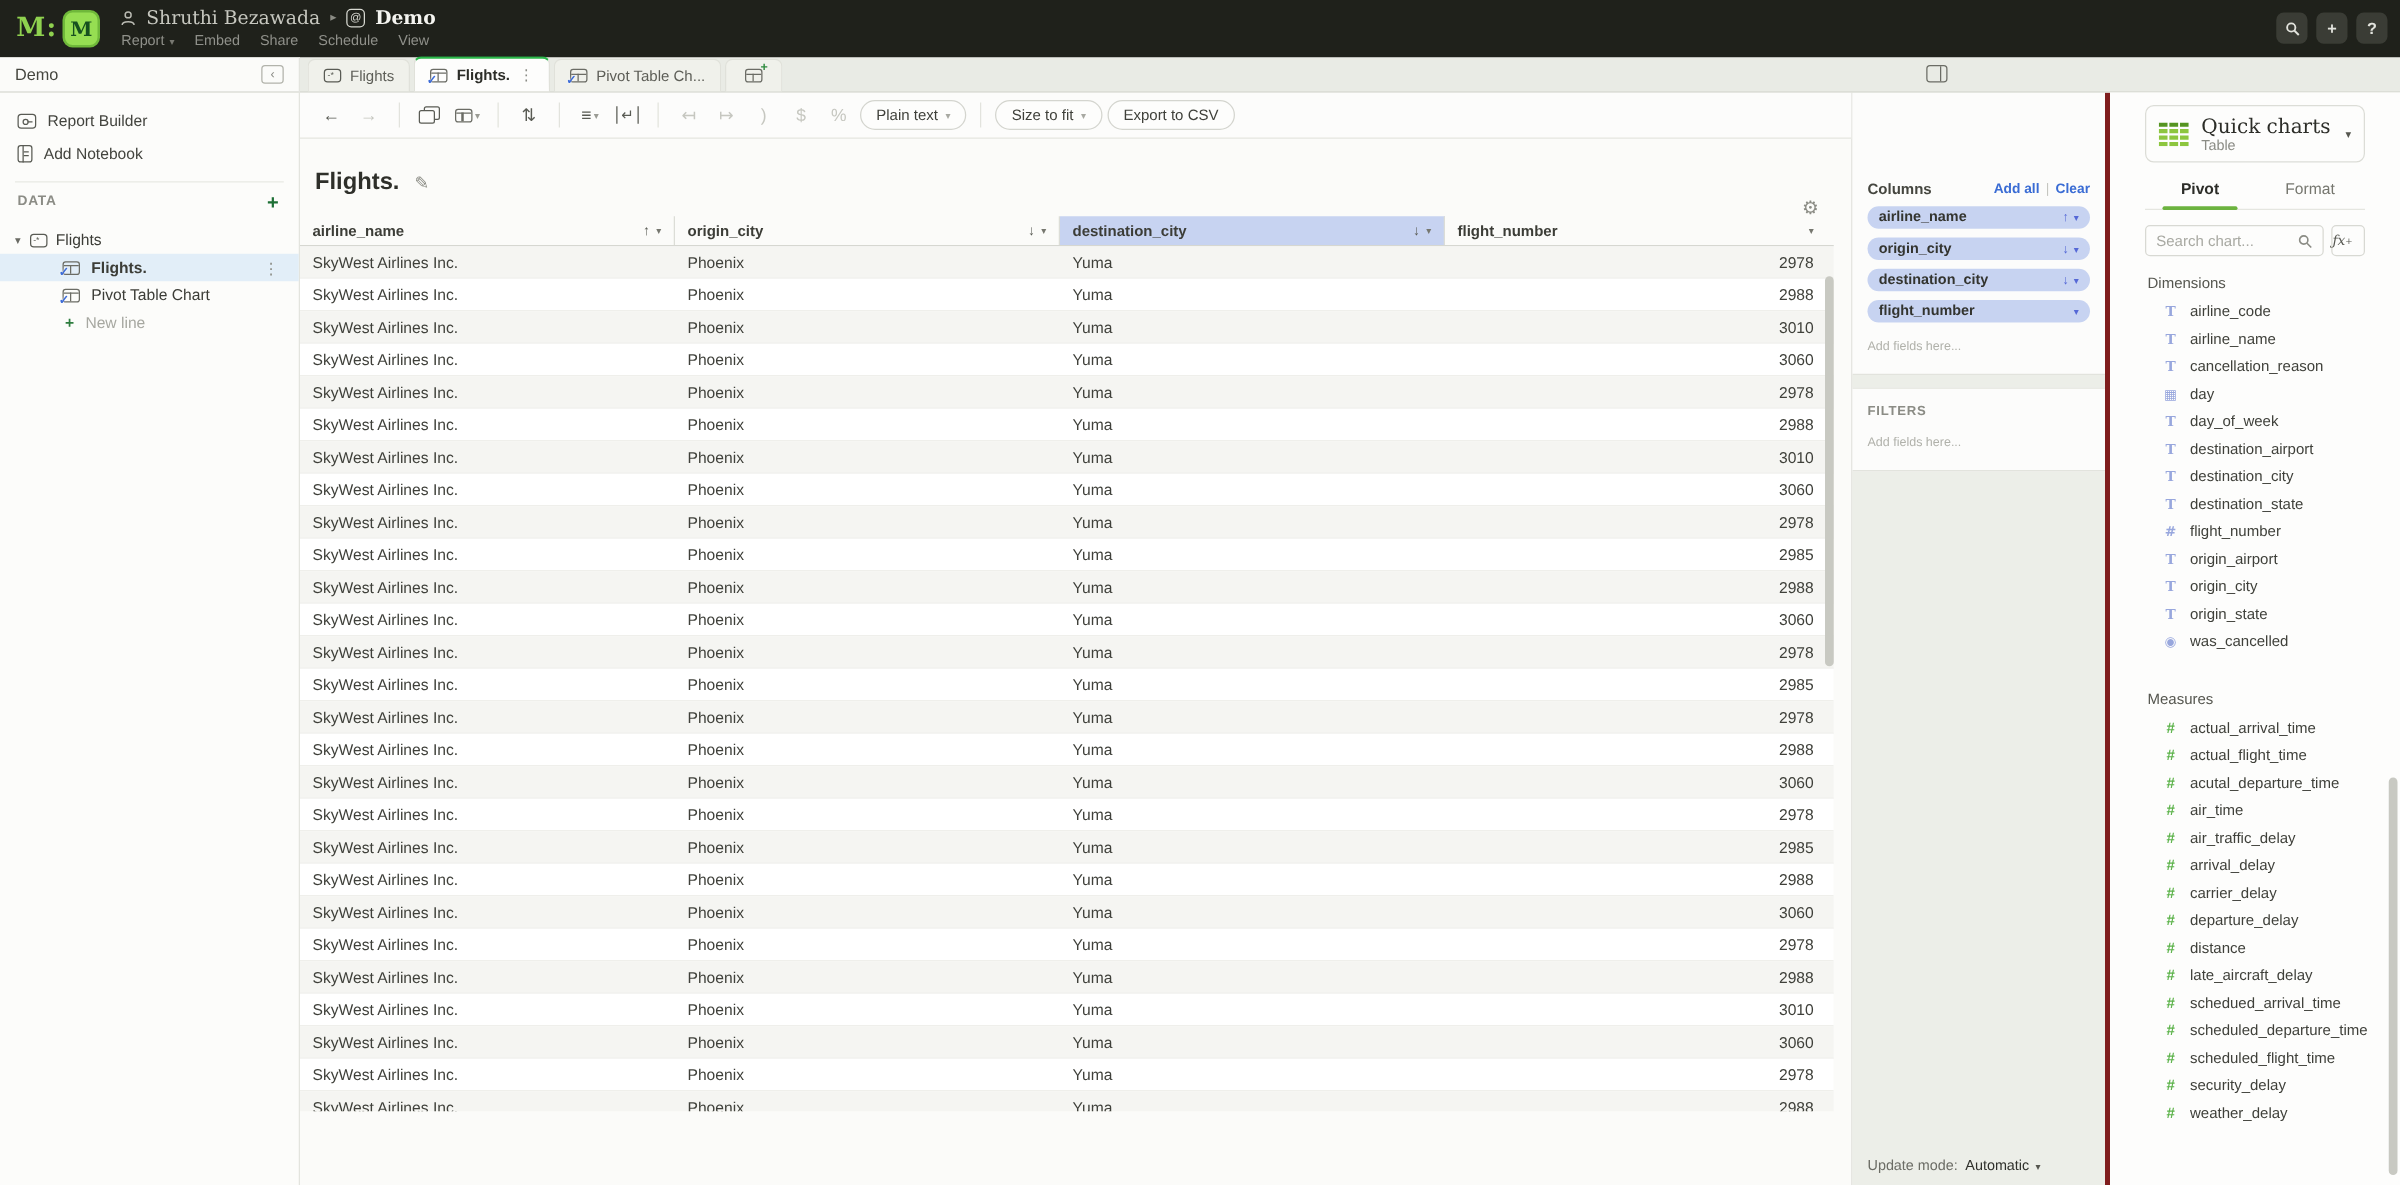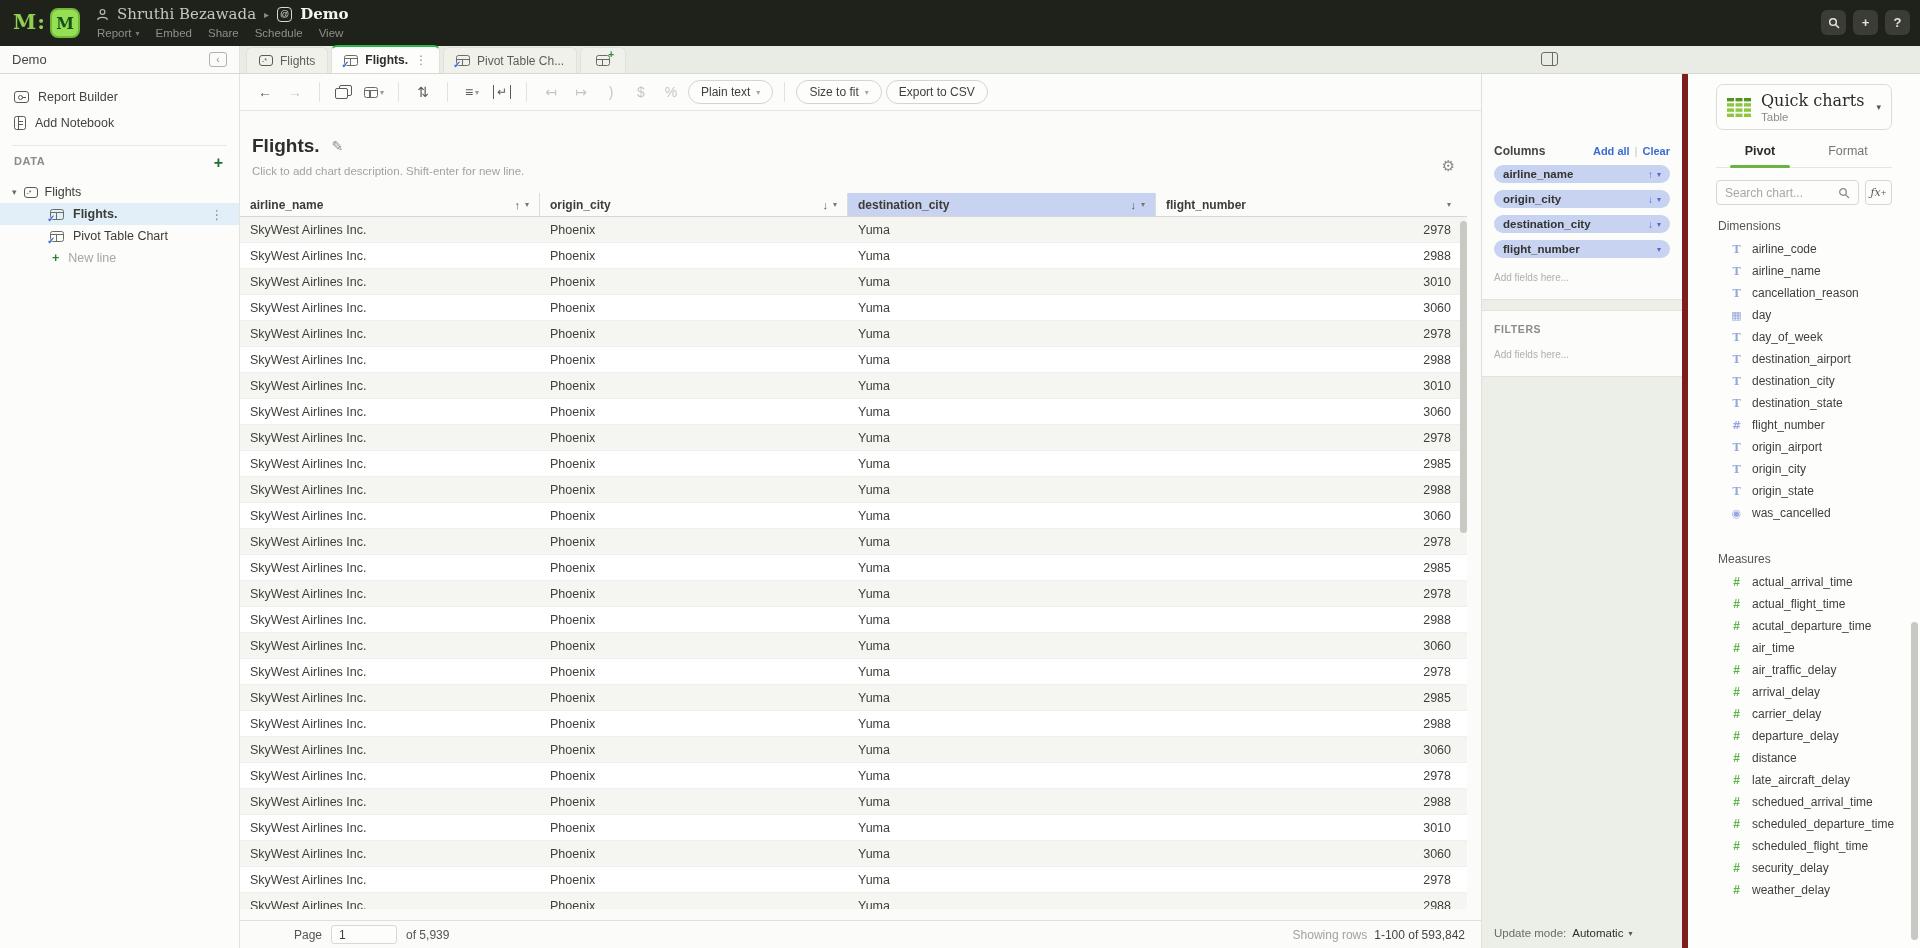--- a/index.html
+++ b/index.html
@@ -104,21 +104,21 @@
 
 .bottombar{height:28px;border-top:1px solid #e0e1db;background:#fbfbf9;display:flex;align-items:center;padding:0 16px 0 36px;font-size:12px;color:#55564f;gap:9px;flex:none}
 .pgbtn{font-size:13px;color:#45463f}
 .pgbtn.dis{color:#b5b6af}
 .pginput{width:66px;height:19px;border:1px solid #d8d9d3;border-radius:3px;background:#fdfdfc;padding:0 7px;font-size:12px;color:#3f403a;font-family:"Liberation Sans",sans-serif}
 .showing{margin-left:auto;display:flex;gap:7px;align-items:center}
 .showing .lab{color:#a3a49d}
 .showing .val{color:#45463f}
 
 
-.colpanel{width:206px;background:#eceee8;display:flex;flex-direction:column;border-right:6px solid #7f1d1d;flex:none}
+.colpanel{width:206px;background:#eceee8;display:flex;flex-direction:column;border-right:4px solid #7f1d1d;flex:none}
 .card1{background:#fcfcfb;border-bottom:1px solid #e2e3dd;padding:70px 12px 16px 12px}
 .cols-head{display:flex;align-items:center;font-size:12px}
 .cols-head .ct{font-weight:bold;color:#45463f}
 .cols-head .links{margin-left:auto;display:flex;gap:5px;font-size:11px;font-weight:bold}
 .cols-head .lnk{color:#3a6cd4}
 .cols-head .ld{color:#c5c6c0;font-weight:normal}
 .fpill{height:18px;border-radius:9px;background:#c7d3f1;display:flex;align-items:center;padding:0 9px;font-size:11.5px;font-weight:bold;color:#33342f;margin-top:7px}
 .fpill .ic{margin-left:auto;display:flex;align-items:center;gap:4px;color:#5568d6;font-size:10px;font-weight:normal}
 .fpill .ic .c{font-size:8px}
 .addf{margin-top:14px;font-size:10px;color:#b0b1aa}
@@ -136,21 +136,21 @@
 .qc-txt .t1{font-family:"DejaVu Serif","Liberation Serif",serif;font-size:16px;color:#2c2d28}
 .qc-txt .t2{font-size:11.5px;color:#8b8c85;margin-top:1px}
 .qc-card .c{margin-left:auto;font-size:9px;color:#55564f}
 .fp-tabs{display:flex;margin-top:14px;border-bottom:1px solid #e5e6e0}
 .fp-tab{width:50%;text-align:center;padding-bottom:9px;font-size:12.5px;color:#76776f;position:relative}
 .fp-tab.active{color:#2c2d28;font-weight:bold}
 .fp-tab.active::after{content:"";position:absolute;left:16%;right:16%;bottom:-1px;height:3px;background:#6cb33f;border-radius:2px}
 .search-row{display:flex;gap:6px;margin-top:12px}
 .sbox{flex:1;height:25px;border:1px solid #d8d9d3;border-radius:4px;background:#fdfdfc;display:flex;align-items:center;padding:0 8px;color:#a8a9a2;font-size:12px}
 .sbox svg{margin-left:auto}
-.fxbtn{width:27px;height:25px;border:1px solid #d8d9d3;border-radius:4px;display:flex;align-items:center;justify-content:center;font-size:11px;color:#55564f;font-style:italic;font-family:"DejaVu Serif",serif}
+.fxbtn{width:27px;height:25px;border:1px solid #d8d9d3;border-radius:4px;display:flex;align-items:center;justify-content:flex-start;font-size:11px;color:#55564f;font-style:italic;font-family:"DejaVu Serif",serif}
 .fxbtn sup{font-size:7px;font-style:normal}
 .grp-title{margin:14px 0 5px 2px;font-size:12px;color:#55564f}
 .grp-title.m2{margin-top:28px}
 .fitem{height:22px;display:flex;align-items:center;gap:9px;padding-left:14px;font-size:12px;color:#3f403a}
 .fitem .dic{width:13px;text-align:center;color:#98a7dd;font-size:11px;font-family:"DejaVu Serif",serif;font-weight:bold;flex:none}
 .fitem .mic{width:13px;text-align:center;color:#5cb34a;font-size:12px;font-weight:bold;flex:none}
 .fp-scroll{position:absolute;right:2px;top:548px;width:7px;height:318px;background:#c8c9c2;border-radius:4px}
 </style>
 </head>
 <body>
@@ -305,21 +305,20 @@
       <span class="pillbtn">
           <span>Export to CSV</span>
         </span>
     </div>
 
     <div class="content">
       <div class="title-row">
         <span class="ctitle">Flights.</span>
         <span class="pencil">✎</span>
       </div>
-      <div class="cdesc">Click to add chart description. Shift-enter for new line.</div>
       <span class="gear">⚙</span>
 
       <div class="grid">
         <div class="ghead">
           <div class="hc c1">
             <span>airline_name</span>
             <span class="hsort">
                 <span>↑</span>
                 <span class="c">▾</span>
               </span>
@@ -533,33 +532,20 @@
               <div class="cell c1">SkyWest Airlines Inc.</div>
               <div class="cell c2">Phoenix</div>
               <div class="cell c3">Yuma</div>
               <div class="cell c4">2988</div>
             </div>
           </div>
       </div>
       <div class="main-vscroll"></div>
     </div>
 
-    <div class="bottombar">
-      <span class="pgbtn dis"></span>
-      <span class="pgbtn dis"></span>
-      <span>Page</span>
-      <input class="pginput" value="1" style="">
-      <span>of 5,939</span>
-      <span class="pgbtn"></span>
-      <span class="pgbtn"></span>
-      <span class="showing">
-        <span class="lab">Showing rows</span>
-        <span class="val">1-100 of 593,842</span>
-      </span>
-    </div>
   </main>
 
   <section class="colpanel">
     <div class="card1">
       <div class="cols-head">
         <span class="ct">Columns</span>
         <span class="links">
           <span class="lnk">Add all</span>
           <span class="ld">|</span>
           <span class="lnk">Clear</span>

